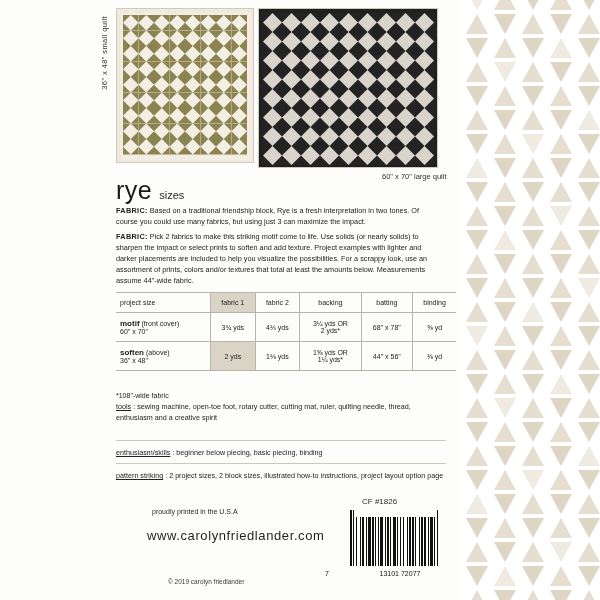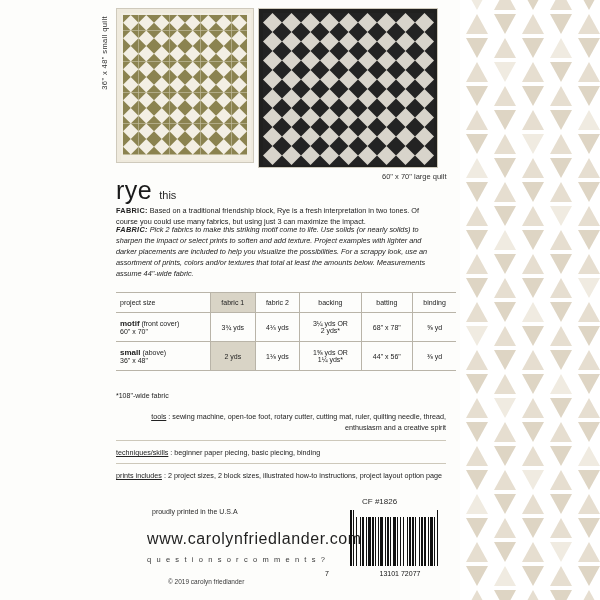--- a/index.html
+++ b/index.html
@@ -67,21 +67,21 @@
   .title-main { font-size: 25px; font-weight: 400; letter-spacing: .5px; color: #1a1a1a; }
   .title-sub { font-size: 11px; color: #2a2a2a; }
 
   
   .para {
     position: absolute; left: 116px; width: 322px;
     font-size: 7.3px; line-height: 1.52; color: #222; text-align: left;
   }
   .para b { font-weight: bold; letter-spacing: .3px; }
   #para-project { top: 205px; }
-  #para-fabric { top: 224px; font-style: italic; }
+  #para-fabric { top: 231px; }
 
   
   .tbl {
     position: absolute; left: 116px; top: 292px; width: 340px;
     border-collapse: collapse; font-size: 7px; color: #222;
   }
   .tbl td, .tbl th {
     border-bottom: 1px solid #b9b4a8;
     padding: 6px 4px;
     text-align: center;
@@ -97,39 +97,39 @@
   .tbl .hdhl { background: #d9d4c6; }
   .tbl .sep { border-left: 1px solid #b9b4a8; }
 
   .footnote {
     position: absolute; left: 116px; top: 392px; font-size: 7px; color: #222;
   }
 
   
   .listblk { position: absolute; left: 116px; width: 330px; font-size: 7.2px; color: #222; line-height: 1.5; }
   .listblk u { text-decoration: underline; }
-  #blk-tools { top: 412px; text-align: right; }
+  #blk-tools { top: 402px; }
   #blk-tech { top: 448px; }
   #blk-pattern { top: 471px; }
   .rule { position: absolute; left: 116px; width: 330px; height: 1px; background: #cdc8ba; }
   #rule1 { top: 440px; }
   #rule2 { top: 463px; }
 
   
   .printed {
     position: absolute; left: 152px; top: 508px; font-size: 7px; color: #2a2a2a;
   }
   .cf {
     position: absolute; left: 362px; top: 497px; font-size: 8px; color: #2a2a2a;
   }
   .find {
     position: absolute; left: 147px; top: 525px; font-size: 7.5px; color: #3a3a3a;
     letter-spacing: 1.6px; line-height: 1.75;
   }
-  .find .big { font-size: 16px; letter-spacing: .6px; color: #1f1f1f; }
+  .find .big { font-size: 13px; letter-spacing: .6px; color: #1f1f1f; }
   .copyright { position: absolute; left: 168px; top: 578px; font-size: 6.5px; color: #3a3a3a; }
 
   
   .barcode { position: absolute; left: 350px; top: 510px; width: 102px; height: 56px; display: flex; align-items: flex-end; gap: 0; }
   .barcode i { display: block; background: #111; height: 100%; }
   .barcode-num { position: absolute; left: 325px; top: 570px; width: 150px; font-size: 7px; color: #111; display: flex; justify-content: space-between; }
 </style>
 </head>
 <body>
 
@@ -1019,21 +1019,21 @@
         <polygon points="156 156 156 146.5 165.5 156" fill="#232323"></polygon>
         <polygon points="175 156 175 146.5 165.5 156" fill="#232323"></polygon>
         <circle cx="165.5" cy="146.5" r="3.04" fill="#d8d4cb"></circle>
       </svg>
   </div>
 
   <div class="caption" id="cap-large">60" x 70" large quilt</div>
 
   <div class="title-row">
     <span class="title-main">rye</span>
-    <span class="title-sub">this</span>
+    <span class="title-sub">sizes</span>
   </div>
 
   <div class="para" id="para-project">
     <b>FABRIC:</b><span> Based on a traditional friendship block, Rye is a fresh interpretation in two tones. Of course you could use many fabrics, but using just 3 can maximize the impact.</span>
   </div>
 
   <div class="para" id="para-fabric">
     <b>FABRIC:</b><span> Pick 2 fabrics to make this striking motif come to life. Use solids (or nearly solids) to sharpen the impact or select prints to soften and add texture. Project examples with lighter and darker placements are included to help you visualize the possibilities. For a scrappy look, use an assortment of prints, colors and/or textures that total at least the amounts below. Measurements assume 44"-wide fabric.</span>
   </div>
 
@@ -1059,21 +1059,21 @@
         <td class="sep">4⅓ yds</td>
         <td class="sep">
           <span>3¼ yds OR</span><br>
           <span>2 yds*</span>
         </td>
         <td class="sep">68" x 78"</td>
         <td class="sep">⅝ yd</td>
       </tr>
       <tr>
         <td class="rowhead">
-          <b>small</b>
+          <b>soften</b>
           <span class="sz">(above)</span><br>
           <span class="sz">36" x 48"</span>
         </td>
         <td class="sep hl">2 yds</td>
         <td class="sep">1⅛ yds</td>
         <td class="sep">
           <span>1⅝ yds OR</span><br>
           <span>1¼ yds*</span>
         </td>
         <td class="sep">44" x 56"</td>
@@ -1083,34 +1083,33 @@
   </table>
 
   <div class="footnote">*108"-wide fabric</div>
 
   <div class="listblk" id="blk-tools">
     <u>tools</u><span> : sewing machine, open-toe foot, rotary cutter, cutting mat, ruler, quilting needle, thread, enthusiasm and a creative spirit</span>
   </div>
   <div class="rule" id="rule1"></div>
 
   <div class="listblk" id="blk-tech">
-    <u>techniques/skills</u><span> : beginner paper piecing, basic piecing, binding</span>
+    <u>enthusiasm/skills</u><span> : beginner below piecing, basic piecing, binding</span>
   </div>
   <div class="rule" id="rule2"></div>
 
   <div class="listblk" id="blk-pattern">
-    <u>prints includes</u><span> : 2 project sizes, 2 block sizes, illustrated how-to instructions, project layout option page</span>
+    <u>pattern striking</u><span> : 2 project sizes, 2 block sizes, illustrated how-to instructions, project layout option page</span>
   </div>
 
   <div class="printed">proudly printed in the U.S.A</div>
   <div class="cf">CF #1826</div>
 
   <div class="find">
     <div class="big">www.carolynfriedlander.com</div>
-    <div>q u e s t i o n s   o r   c o m m e n t s ?</div>
   </div>
   <div class="copyright">© 2019 carolyn friedlander</div>
 
   <div class="barcode" id="barcode">
       <i style="width: 2px; background: rgb(17, 17, 17); height: 100%;"></i>
       <i style="width: 1px; background: transparent; height: 100%;"></i>
       <i style="width: 1px; background: rgb(17, 17, 17); height: 100%;"></i>
       <i style="width: 2px; background: transparent; height: 88%;"></i>
       <i style="width: 1px; background: rgb(17, 17, 17); height: 88%;"></i>
       <i style="width: 3px; background: transparent; height: 88%;"></i>

